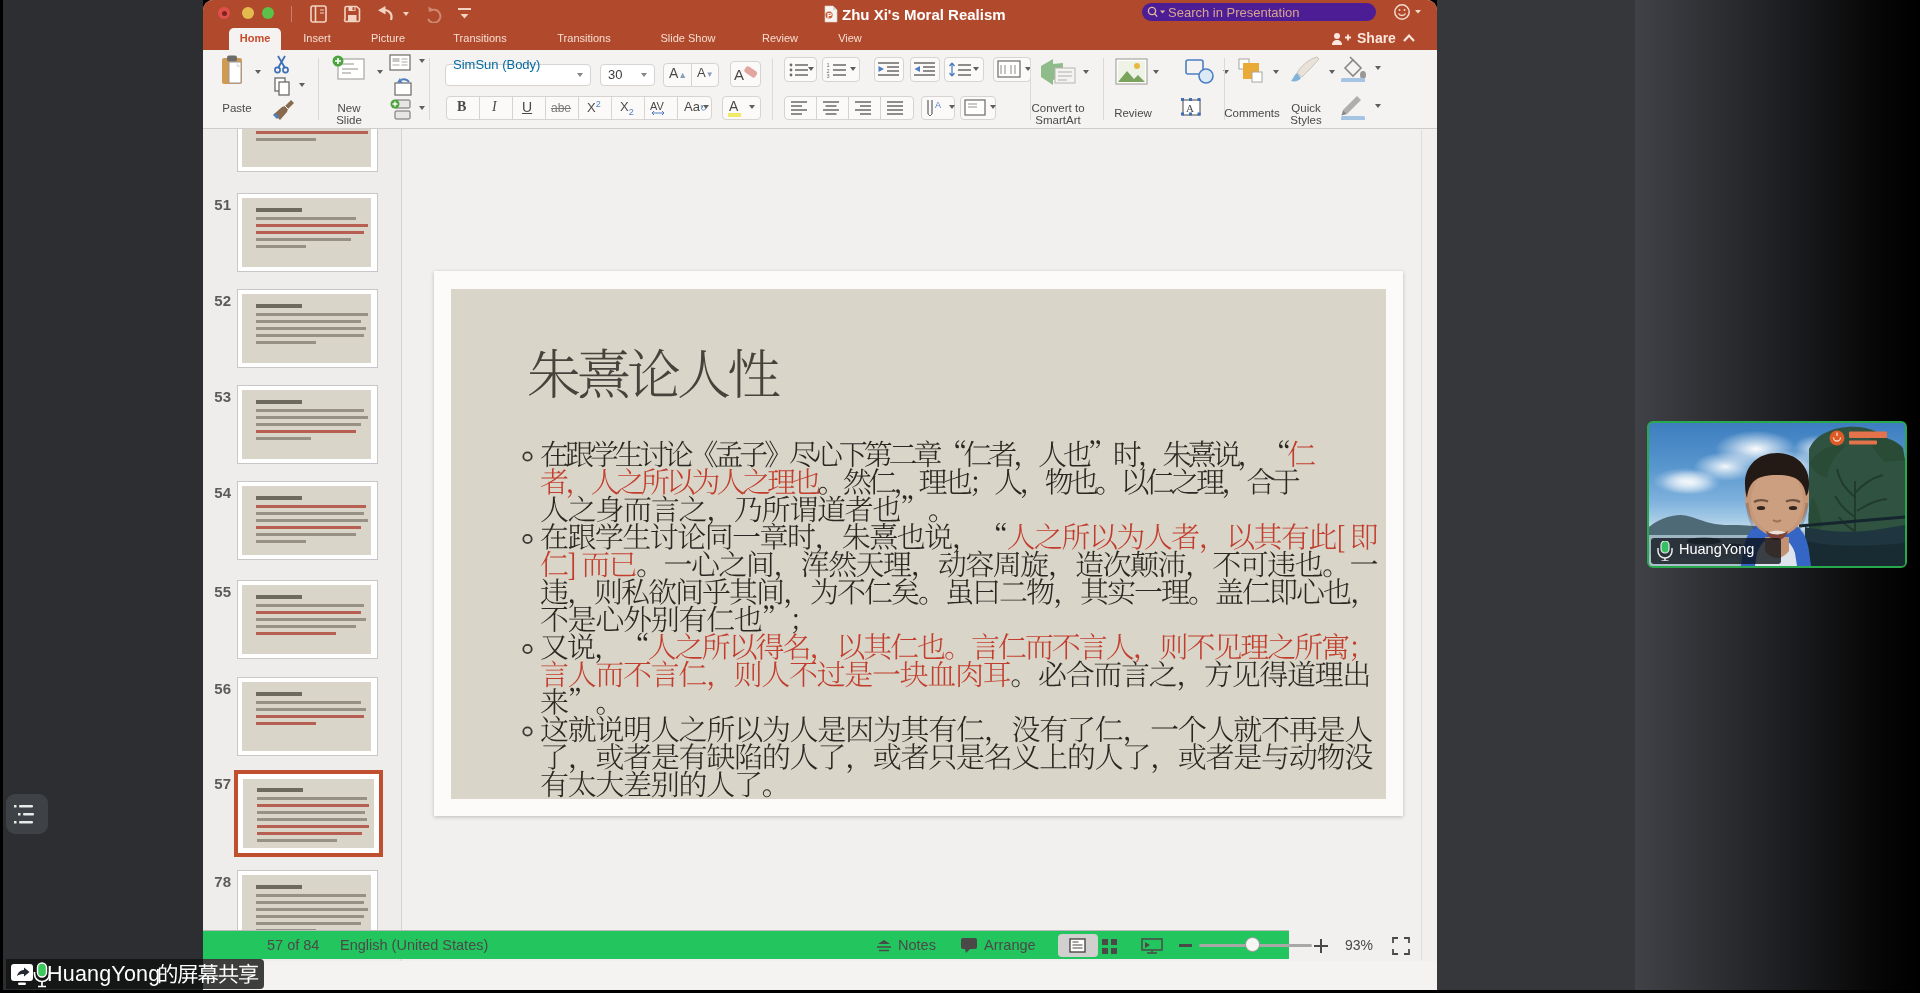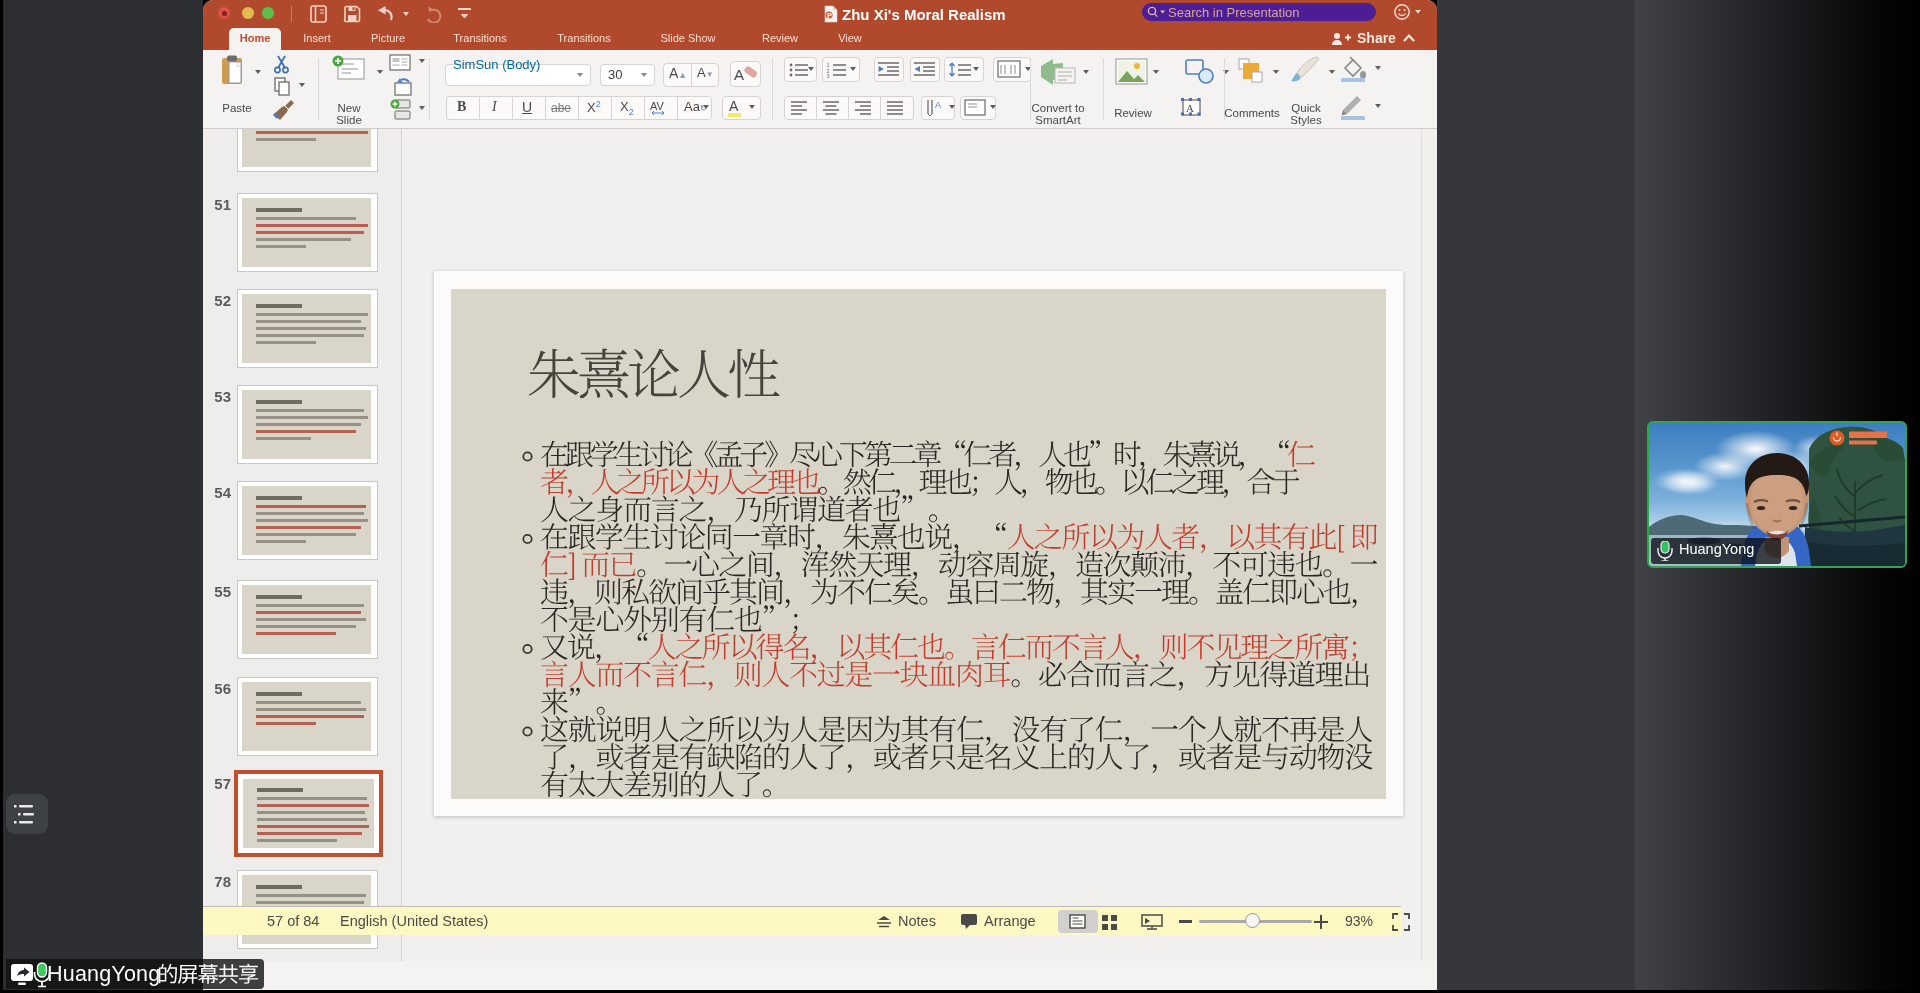--- a/index.html
+++ b/index.html
@@ -36,21 +36,21 @@
 
 #thumbpanel{left:0;top:129px;width:199px;height:832px;background:#efedec;border-right:1px solid #d6d3d1}
 #canvas{left:199px;top:129px;width:1035px;height:832px;background:#f1f0ee}
 #slideframe{left:231px;top:271px;width:969px;height:545px;background:#fcfbf9;box-shadow:0 1px 4px rgba(0,0,0,.22)}
 #slidebg{left:248px;top:289px;width:935px;height:510px;background:#d9d5c8}
 
 .thumb{position:absolute;left:34px;width:141px;height:79px;background:#fff;border:1px solid #c9c7c5}
 .tnum{position:absolute;left:6px;width:22px;text-align:right;font-size:15px;font-weight:bold;color:#5c5b59}
 .tbeige{position:absolute;left:5px;top:4px;width:129px;height:69px;background:#d9d5c8}
 
-#statusbar{z-index:10;left:0;top:906px;width:1198px;height:29px;background:#fef9c3;border-top:1px solid #bcbab8;font-size:14.5px;color:#4b4a48}
+#statusbar{z-index:10;left:0;top:930px;width:1086px;height:29px;background:#22c55e;border-top:1px solid #bcbab8;font-size:14.5px;color:#4b4a48}
 
 #sharelabel{z-index:40;left:6px;top:959px;width:258px;height:30px;background:rgba(16,16,16,.8);border-radius:0 4px 4px 0}
 #cam{left:1647px;top:421px;width:260px;height:147px;border:2px solid #2aa84d;border-radius:6px;overflow:hidden;background:#4f88bb}
 #blackbottom{left:0;top:990px;width:1920px;height:3px;background:#000}
 </style></head>
 <body>
 <div id="stage">
 <div class="abs" id="zleft"></div>
 <div class="abs" id="zright1"></div>
 <div class="abs" id="zright2"></div>

